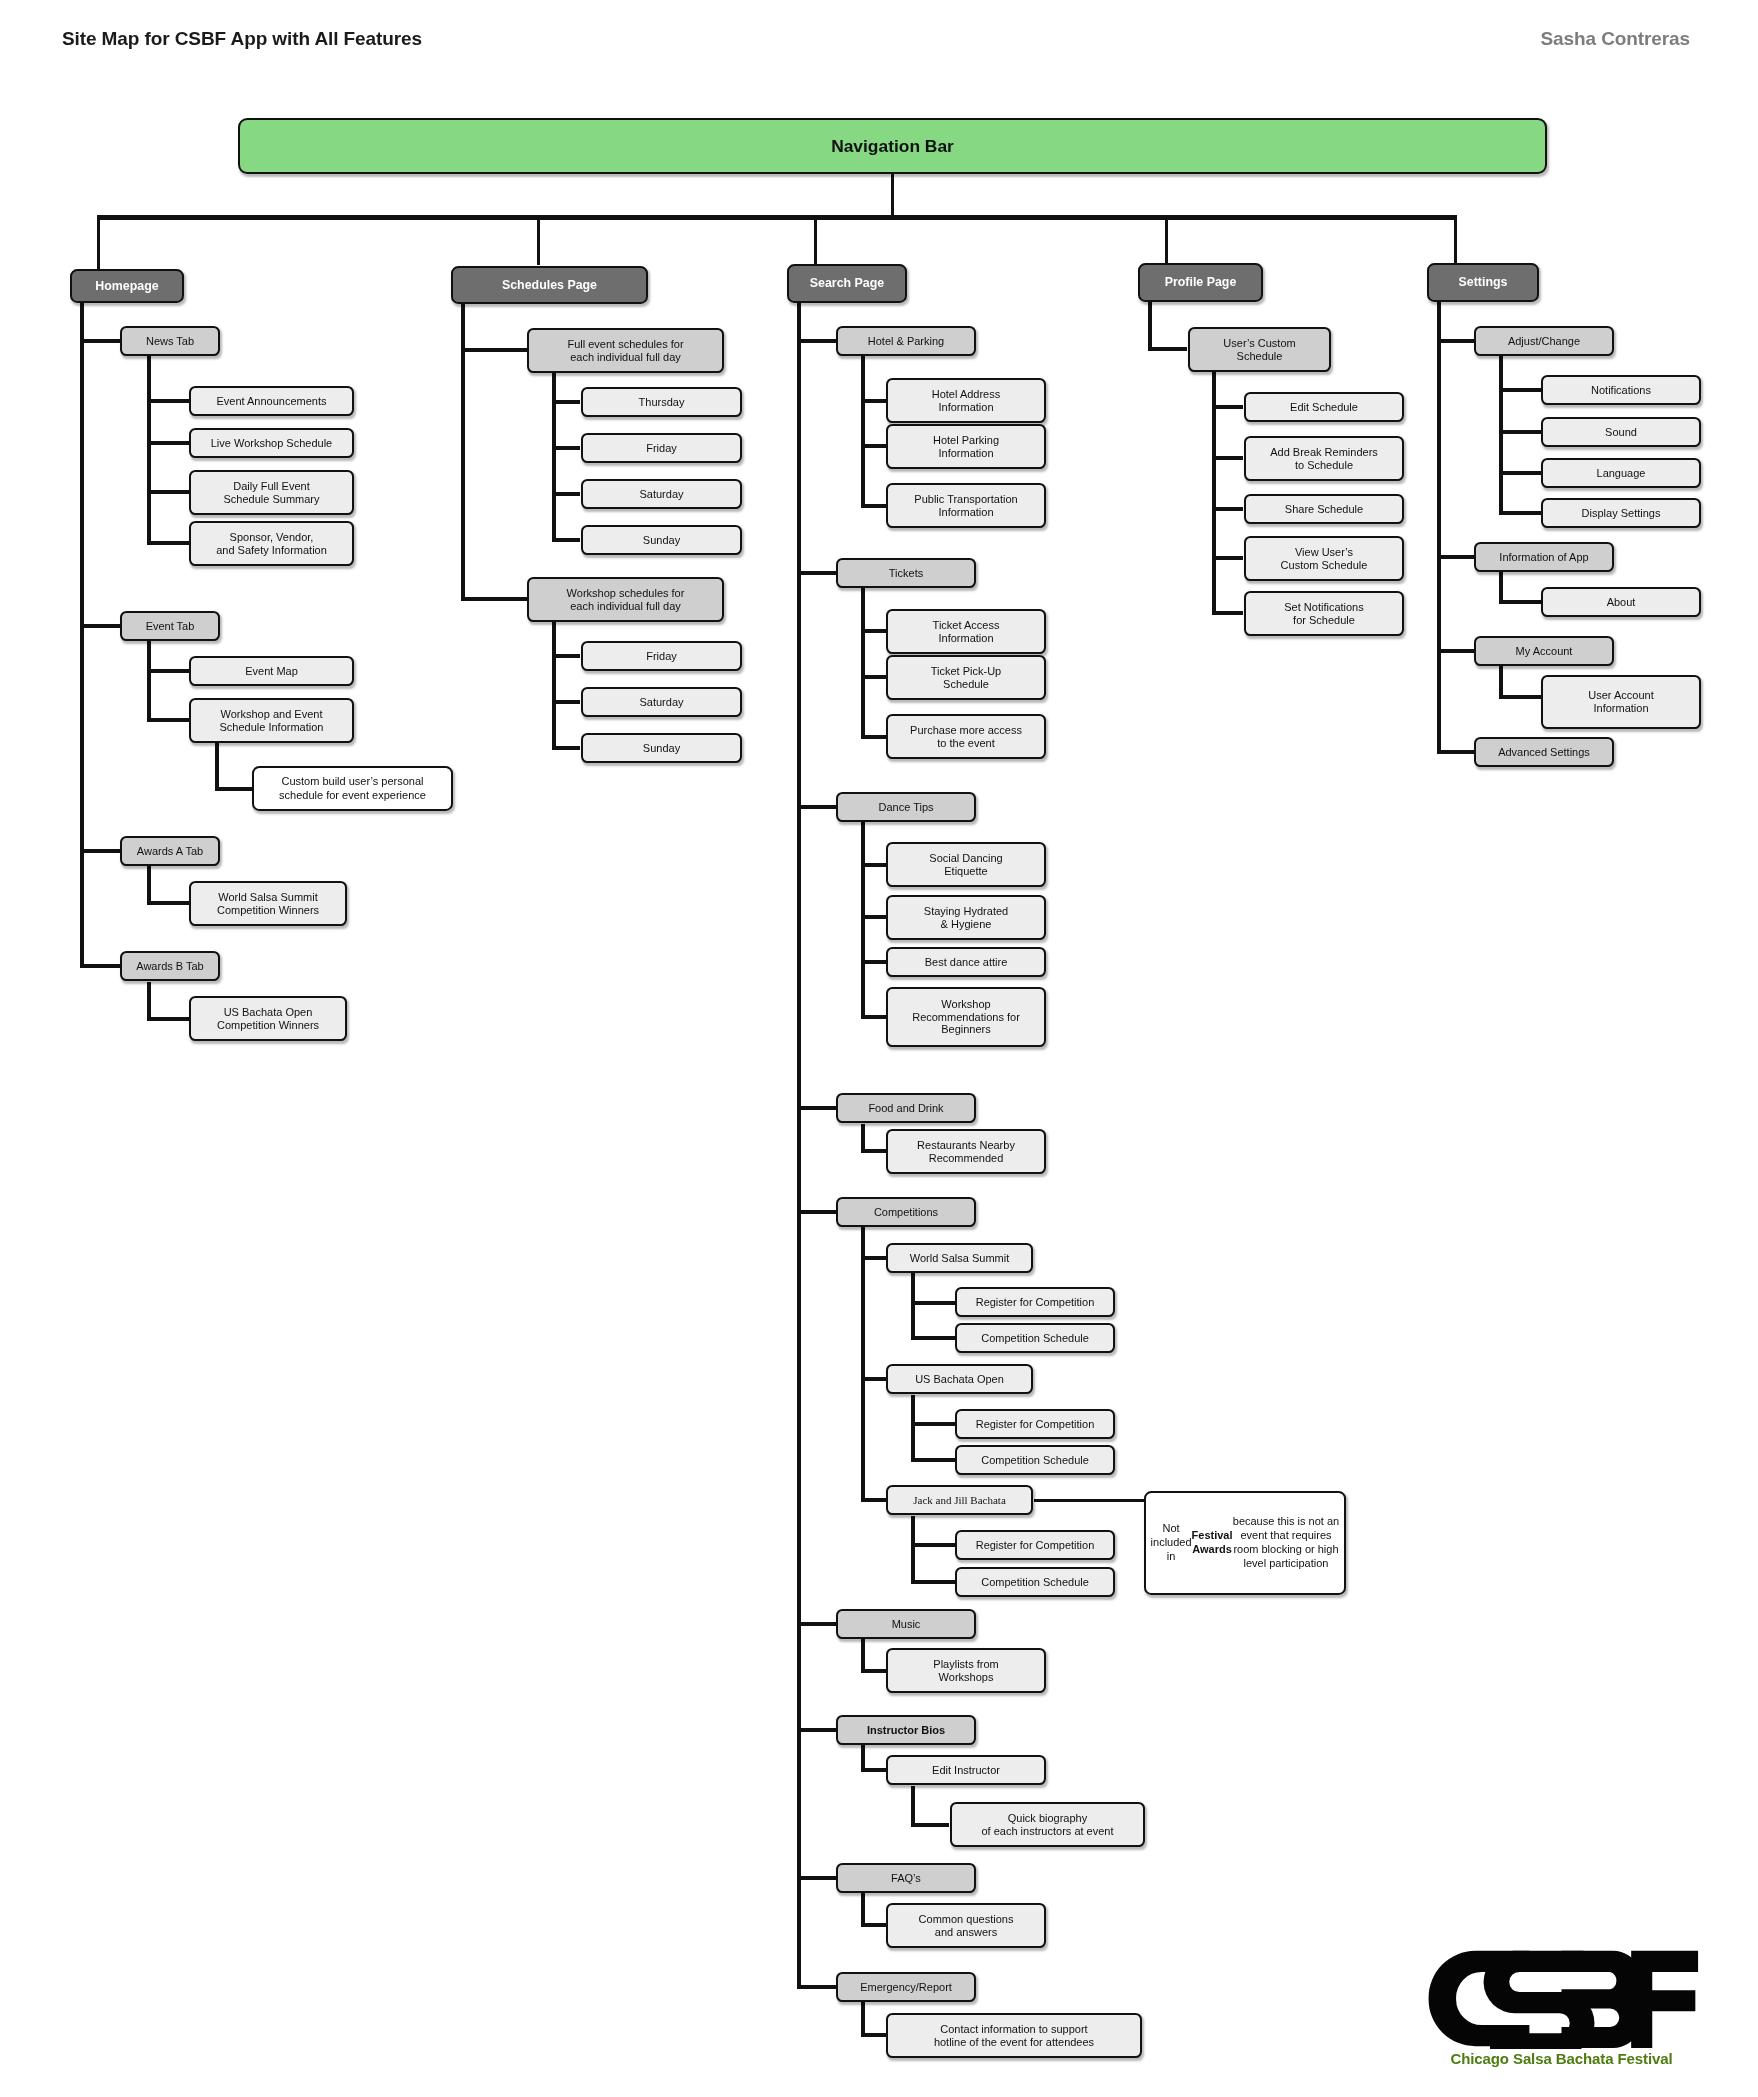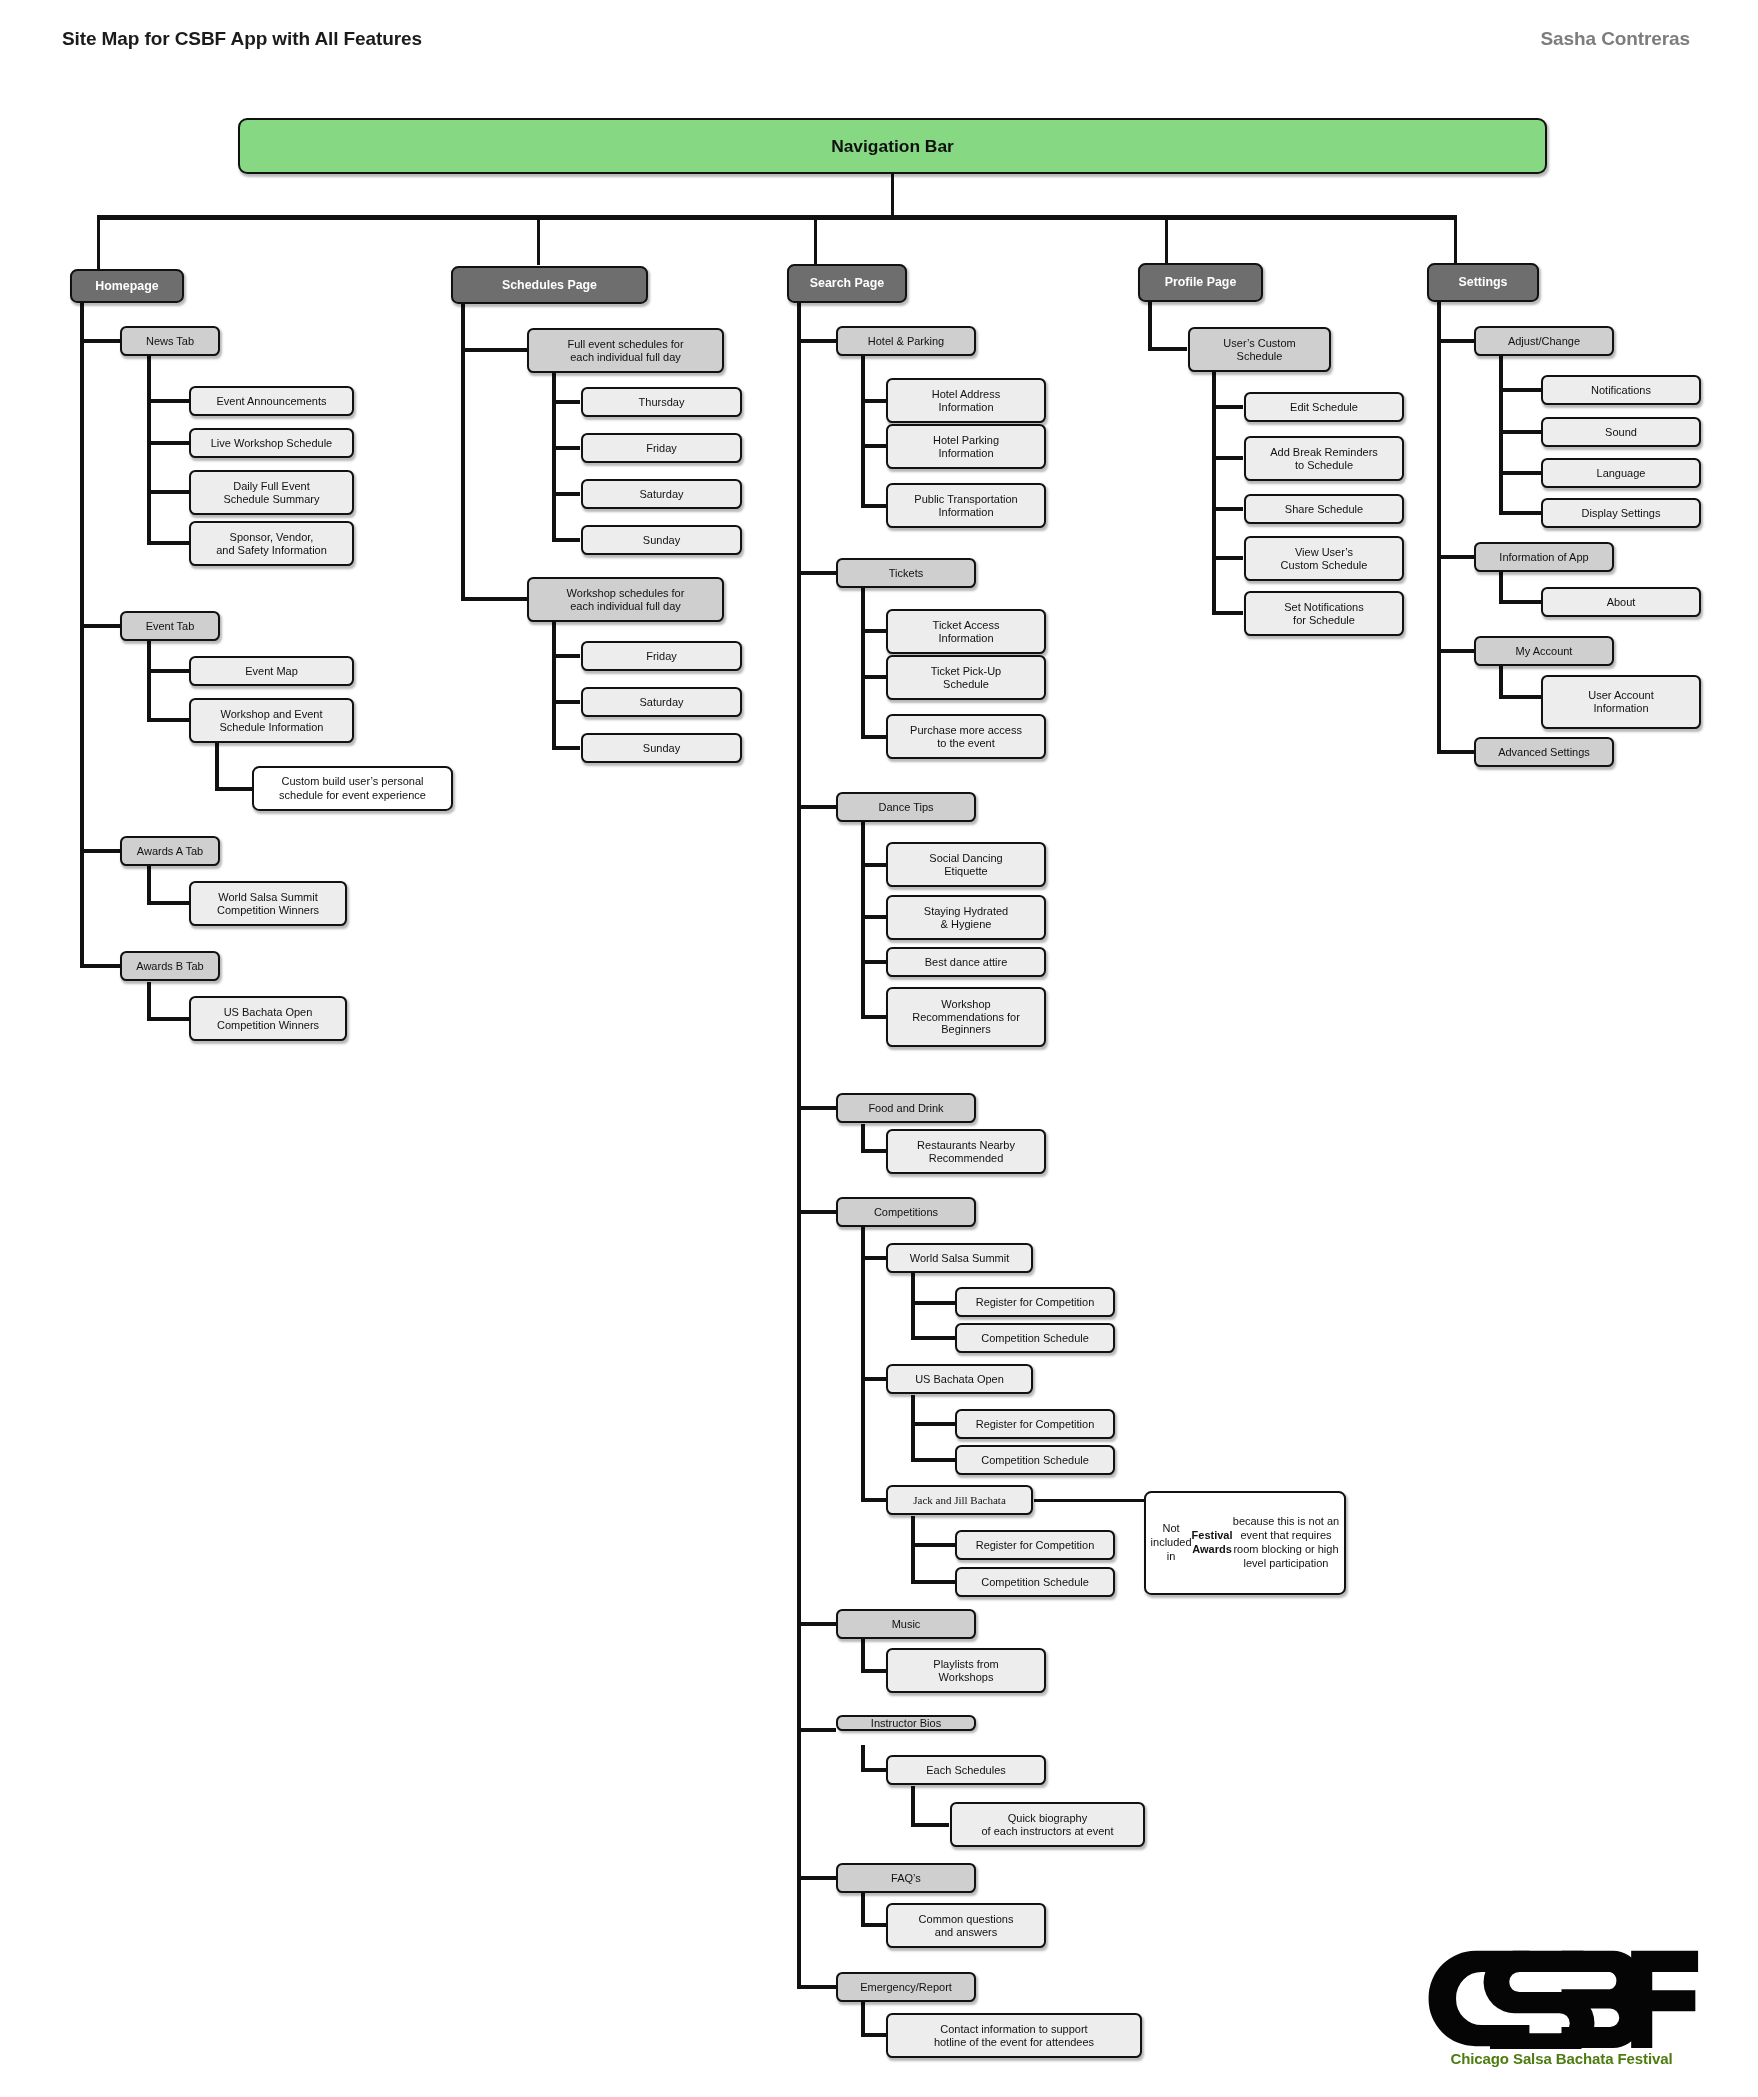--- a/index.html
+++ b/index.html
@@ -242,22 +242,22 @@
       <div class="node n-l3" style="left: 955px; top: 1323px; width: 160px; height: 30px;">Competition Schedule</div>
       <div class="node n-l3" style="left: 886px; top: 1364px; width: 147px; height: 30px;">US Bachata Open</div>
       <div class="node n-l3" style="left: 955px; top: 1409px; width: 160px; height: 30px;">Register for Competition</div>
       <div class="node n-l3" style="left: 955px; top: 1445px; width: 160px; height: 30px;">Competition Schedule</div>
       <div class="node n-l3" style="left: 886px; top: 1485px; width: 147px; height: 30px; font-family: Liberation Serif, serif;">Jack and Jill Bachata</div>
       <div class="node n-l3" style="left: 955px; top: 1530px; width: 160px; height: 30px;">Register for Competition</div>
       <div class="node n-l3" style="left: 955px; top: 1567px; width: 160px; height: 30px;">Competition Schedule</div>
       <div class="node n-note" style="left: 1144px; top: 1491px; width: 202px; height: 104px;">Not included in <b>Festival Awards</b> because this is not an event that requires room blocking or high level participation</div>
       <div class="node n-l2" style="left: 836px; top: 1609px; width: 140px; height: 30px;">Music</div>
       <div class="node n-l3" style="left: 886px; top: 1648px; width: 160px; height: 45px;">Playlists from<br>Workshops</div>
-      <div class="node n-l2" style="left: 836px; top: 1715px; width: 140px; height: 16px;">Instructor Bios</div>
-      <div class="node n-l3" style="left: 886px; top: 1755px; width: 160px; height: 30px;">Each Schedules</div>
+      <div class="node n-l2" style="left: 836px; top: 1715px; width: 140px; height: 30px; font-weight: bold;">Instructor Bios</div>
+      <div class="node n-l3" style="left: 886px; top: 1755px; width: 160px; height: 30px;">Edit Instructor</div>
       <div class="node n-l3" style="left: 950px; top: 1802px; width: 195px; height: 45px;">Quick biography<br>of each instructors at event</div>
       <div class="node n-l2" style="left: 836px; top: 1863px; width: 140px; height: 30px;">FAQ’s</div>
       <div class="node n-l3" style="left: 886px; top: 1903px; width: 160px; height: 45px;">Common questions<br>and answers</div>
       <div class="node n-l2" style="left: 836px; top: 1972px; width: 140px; height: 30px;">Emergency/Report</div>
       <div class="node n-l3" style="left: 886px; top: 2013px; width: 256px; height: 45px;">Contact information to support<br>hotline of the event for attendees</div>
       <div class="node n-l2" style="left: 1188px; top: 327px; width: 143px; height: 45px;">User’s Custom<br>Schedule</div>
       <div class="node n-l3" style="left: 1244px; top: 392px; width: 160px; height: 30px;">Edit Schedule</div>
       <div class="node n-l3" style="left: 1244px; top: 436px; width: 160px; height: 45px;">Add Break Reminders<br>to Schedule</div>
       <div class="node n-l3" style="left: 1244px; top: 494px; width: 160px; height: 30px;">Share Schedule</div>
       <div class="node n-l3" style="left: 1244px; top: 536px; width: 160px; height: 45px;">View User’s<br>Custom Schedule</div>

